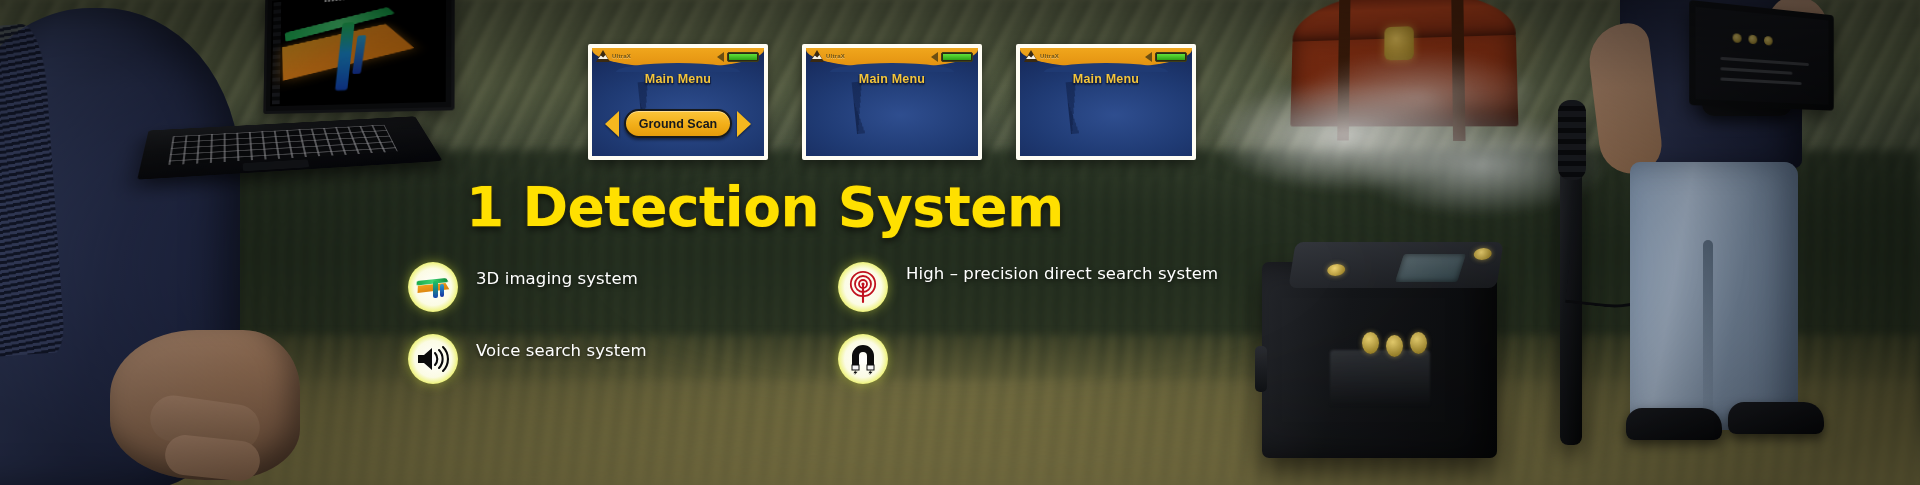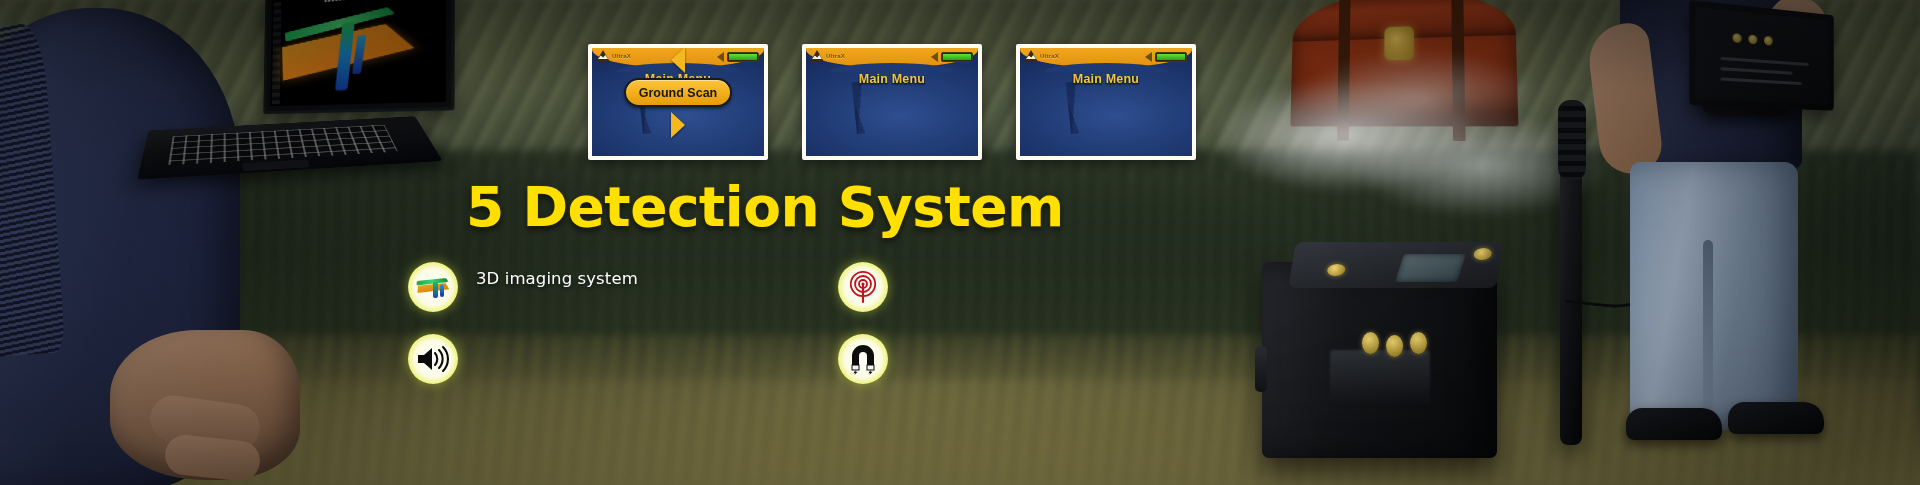--- a/index.html
+++ b/index.html
@@ -426,21 +426,21 @@
     position: absolute; right: 4px; top: 28px; width: 120px; height: 52px;
     background:
       linear-gradient(100deg, rgba(12,25,60,.55) 0 10px, rgba(0,0,0,0) 10px 22px),
       linear-gradient(76deg, rgba(12,25,60,.5) 0 8px, rgba(0,0,0,0) 8px 26px);
     opacity: .85;
     transform: rotate(-6deg);
     filter: blur(.6px);
   }
   .panel-row {
     position: absolute; left: 0; right: 0; bottom: 18px;
-    display: flex; align-items: center; justify-content: center; gap: 5px; flex-direction: column;
+    display: flex; align-items: center; justify-content: center; gap: 5px;
   }
   .arrow-l, .arrow-r {
     width: 0; height: 0;
     border-top: 13px solid transparent; border-bottom: 13px solid transparent;
     filter: drop-shadow(0 1px 1px rgba(0,0,0,.6));
   }
   .arrow-l { border-right: 14px solid #f5b81f; }
   .arrow-r { border-left: 14px solid #f5b81f; }
   .menu-btn {
     min-width: 108px; height: 29px;
@@ -677,21 +677,21 @@
                 <i></i>
               </div>
           </div>
         </div>
         <div class="panel-ghost"></div>
         <div class="panel-title">Main Menu</div>
       </div>
     </div>
   </div>
 
-  <div class="headline">5 Detection System</div>
+  <div class="headline">1 Detection System</div>
 
   <div class="features-left">
 
     <div class="feature">
       <div class="feat-icon">
         <div class="ico-3d">
           <div class="plate"></div>
             <div class="grn"></div>
           <div class="spk1"></div>
             <div class="spk2"></div>
@@ -703,35 +703,37 @@
 
     <div class="feature">
       <div class="feat-icon">
         <svg class="ico-spkr" viewBox="0 0 34 28">
           <path d="M2 10 h6 L16 3 v22 L8 18 H2 Z" fill="#0b0b0b"></path>
           <path d="M19 8 a9 9 0 0 1 0 12" fill="none" stroke="#0b0b0b" stroke-width="2.1" stroke-linecap="round"></path>
           <path d="M23 5 a13 13 0 0 1 0 18" fill="none" stroke="#0b0b0b" stroke-width="2.1" stroke-linecap="round"></path>
           <path d="M27 2 a17 17 0 0 1 0 24" fill="none" stroke="#0b0b0b" stroke-width="2.1" stroke-linecap="round"></path>
         </svg>
       </div>
+      <div class="feat-text">Voice search system</div>
     </div>
   </div>
 
   <div class="features-right">
 
     <div class="feature tall">
       <div class="feat-icon">
         <svg class="ico-radar" viewBox="0 0 34 34">
           <circle cx="17" cy="14" r="12.2" fill="none" stroke="#c0121f" stroke-width="1.8"></circle>
           <circle cx="17" cy="14" r="8" fill="none" stroke="#c0121f" stroke-width="1.8"></circle>
           <circle cx="17" cy="14" r="4" fill="none" stroke="#c0121f" stroke-width="1.8"></circle>
           <circle cx="17" cy="14" r="1.6" fill="#c0121f"></circle>
           <path d="M17 15 L17 32" stroke="#c0121f" stroke-width="2.1" stroke-linecap="round"></path>
         </svg>
       </div>
+      <div class="feat-text">High – precision direct search system</div>
     </div>
 
     <div class="feature tall">
       <div class="feat-icon">
         <svg class="ico-mag" viewBox="0 0 30 32">
           <path d="M4 22 V13 a11 11 0 0 1 22 0 V22 h-7 V13 a4 4 0 0 0 -8 0 V22 Z" fill="#0d0d0d"></path>
           <rect x="4" y="22" width="7" height="5" fill="#f4f4f4" stroke="#0d0d0d" stroke-width="1"></rect>
           <rect x="19" y="22" width="7" height="5" fill="#f4f4f4" stroke="#0d0d0d" stroke-width="1"></rect>
           <path d="M7.6 27 l-2.2 3.2 h2.1 l-1.5 2.4 3.6 -3.8 h-2 Z" fill="#0d0d0d"></path>
           <path d="M22.6 27 l-2.2 3.2 h2.1 l-1.5 2.4 3.6 -3.8 h-2 Z" fill="#0d0d0d"></path>

